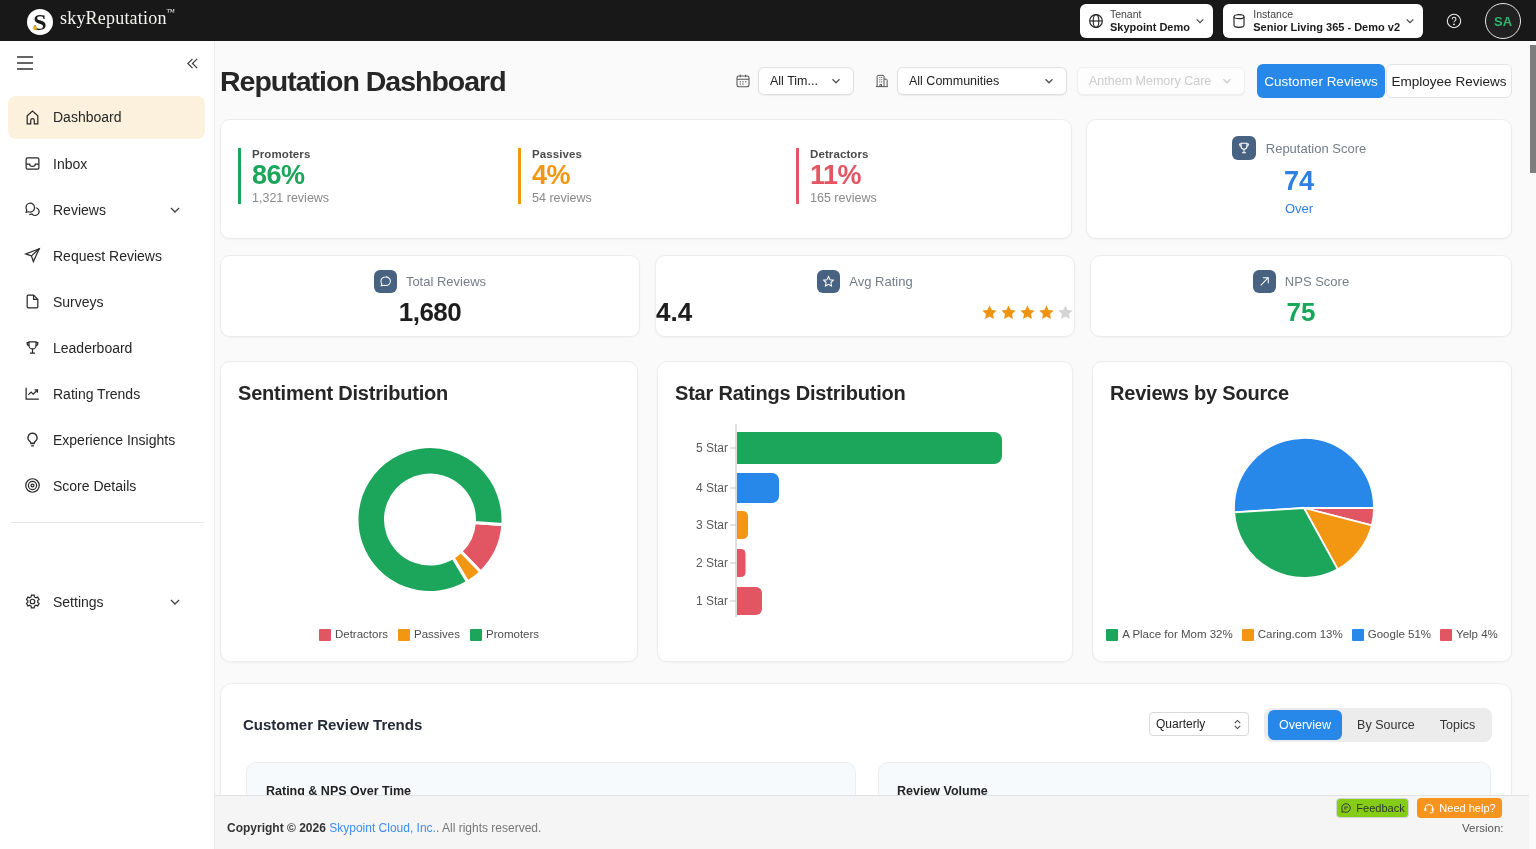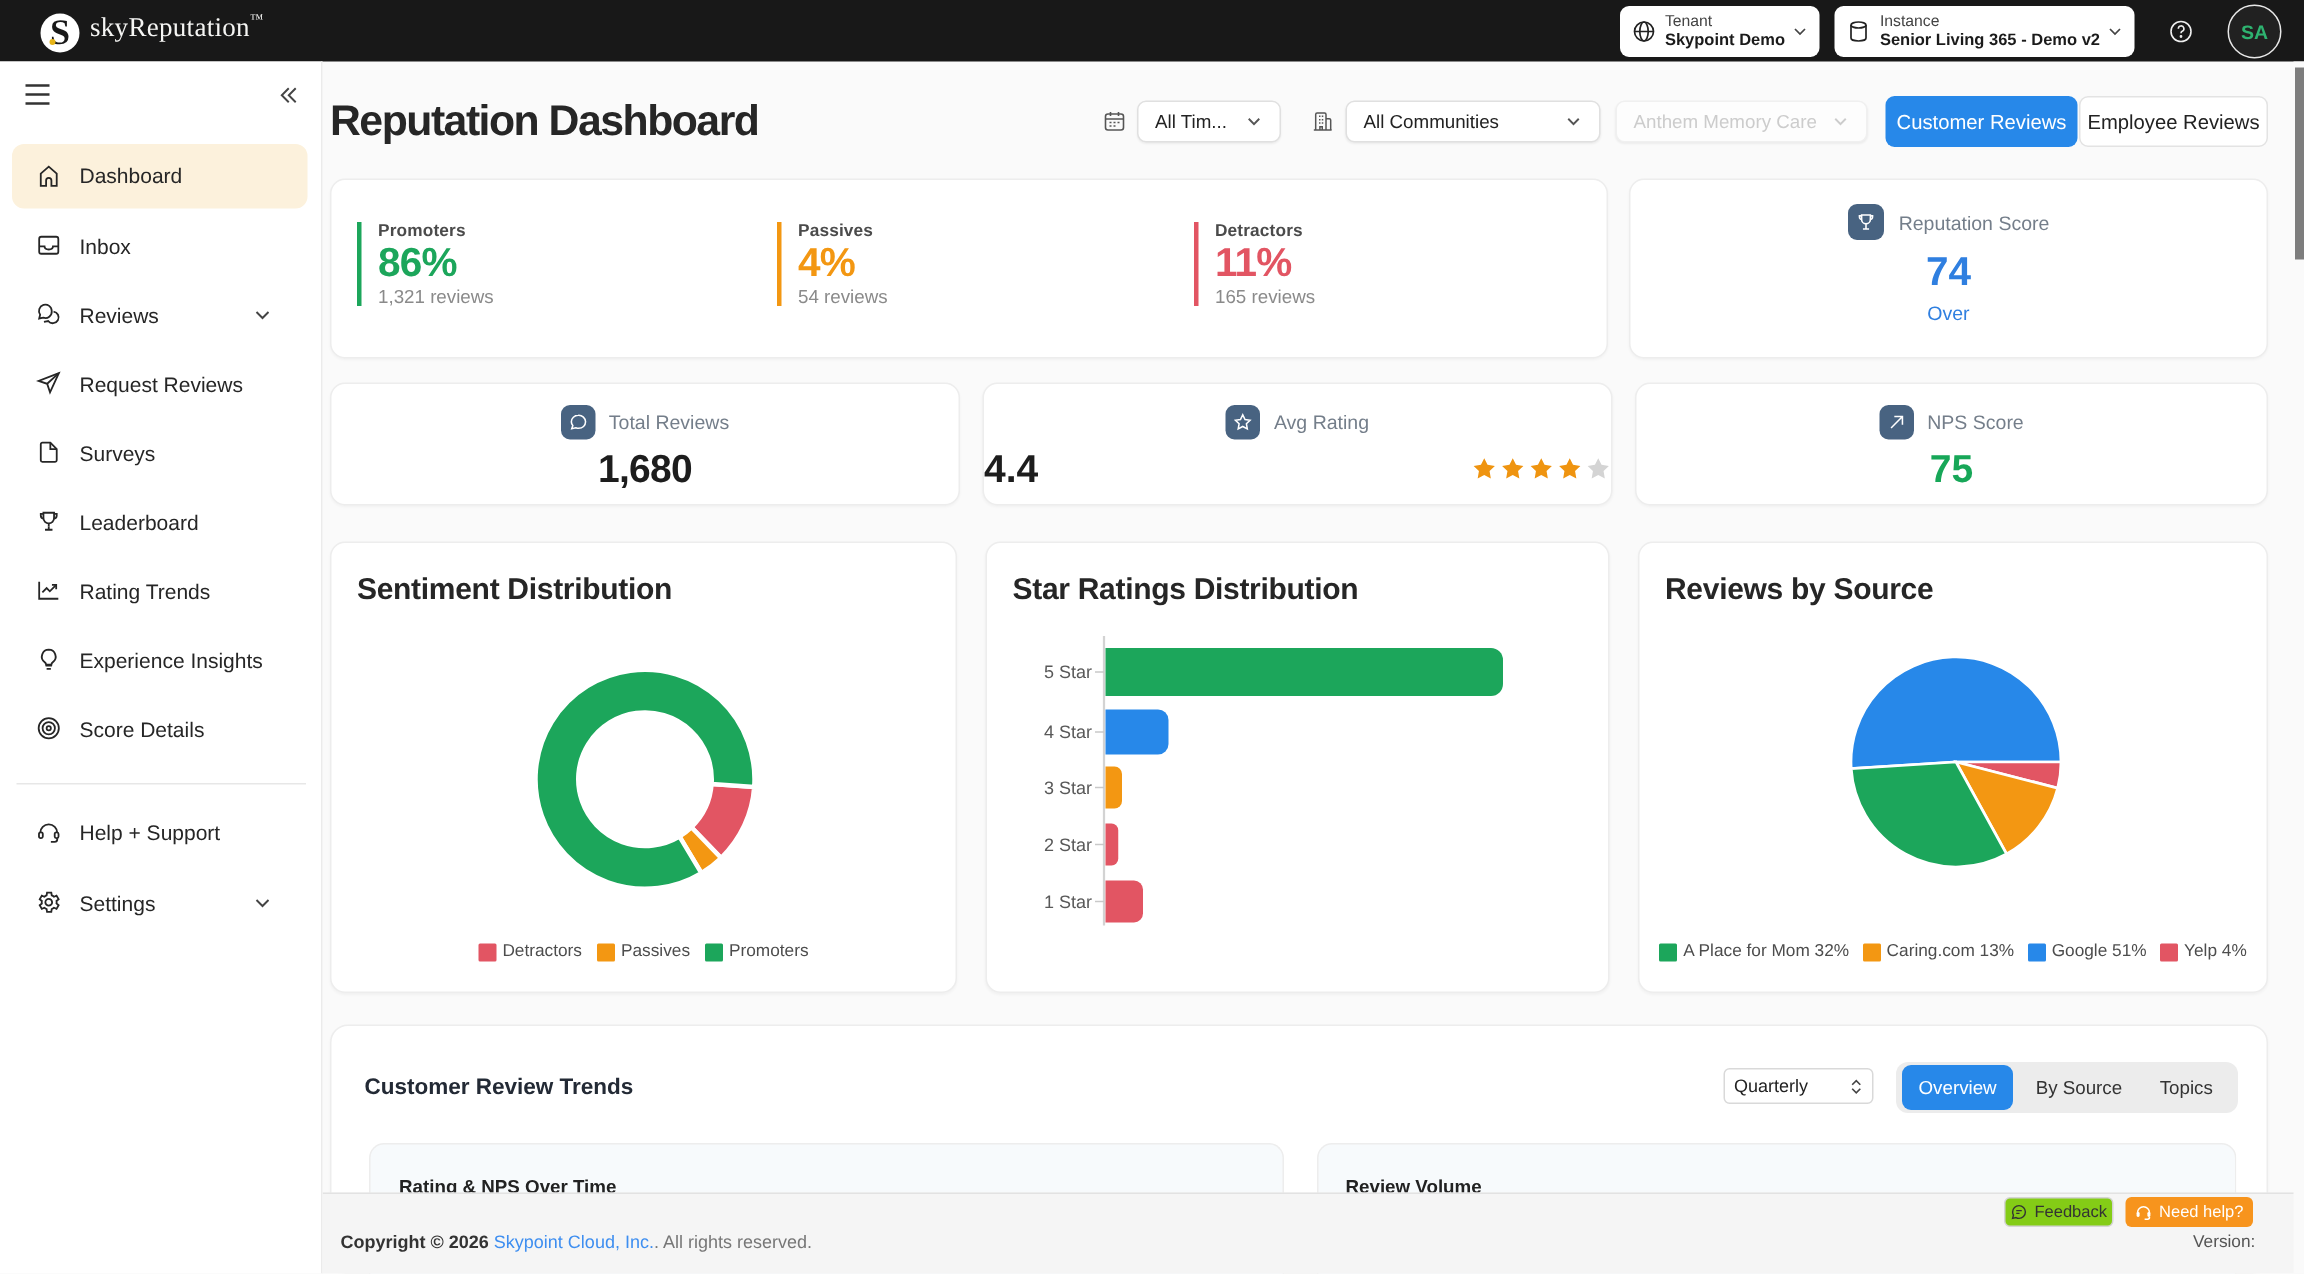--- a/index.html
+++ b/index.html
@@ -156,29 +156,20 @@
   </div>
   <div class="navitem" style="top:423px;">
     <svg width="17" height="17" viewBox="0 0 24 24" fill="none" stroke="#262626" stroke-width="1.7">
         <circle cx="12" cy="12" r="9.5"></circle>
         <circle cx="12" cy="12" r="5.8"></circle>
         <circle cx="12" cy="12" r="2"></circle>
       </svg>
     Score Details
   </div>
   <div style="position:absolute;left:11px;top:481px;width:193px;border-top:1px solid #e7e7e7;"></div>
-  <div class="navitem" style="top:492px;">
-    <svg width="17" height="17" viewBox="0 0 24 24" fill="none" stroke="#262626" stroke-width="1.7">
-        <path d="M4 13a8 8 0 0 1 16 0"></path>
-        <rect x="2.8" y="12.5" width="3.6" height="5.5" rx="1.5"></rect>
-        <rect x="17.6" y="12.5" width="3.6" height="5.5" rx="1.5"></rect>
-        <path d="M20 18v1a2.5 2.5 0 0 1-2.5 2.5H14"></path>
-      </svg>
-    Help + Support
-  </div>
   <div class="navitem" style="top:539px;">
     <svg width="17" height="17" viewBox="0 0 24 24" fill="none" stroke="#262626" stroke-width="1.7">
         <circle cx="12" cy="12" r="3.2"></circle>
         <path d="M19.4 12a7.4 7.4 0 0 0-.1-1.2l2-1.6-2-3.4-2.4 1a7.4 7.4 0 0 0-2.1-1.2L14.4 3h-4l-.4 2.6a7.4 7.4 0 0 0-2.1 1.2l-2.4-1-2 3.4 2 1.6a7.4 7.4 0 0 0 0 2.4l-2 1.6 2 3.4 2.4-1a7.4 7.4 0 0 0 2.1 1.2l.4 2.6h4l.4-2.6a7.4 7.4 0 0 0 2.1-1.2l2.4 1 2-3.4-2-1.6c.1-.4.1-.8.1-1.2z"></path>
       </svg>
     Settings
     <svg class="chev" width="12" height="12" viewBox="0 0 12 12" fill="none" stroke="#444" stroke-width="1.3">
         <path d="M2 4l4 4 4-4"></path>
       </svg>
   </div>

